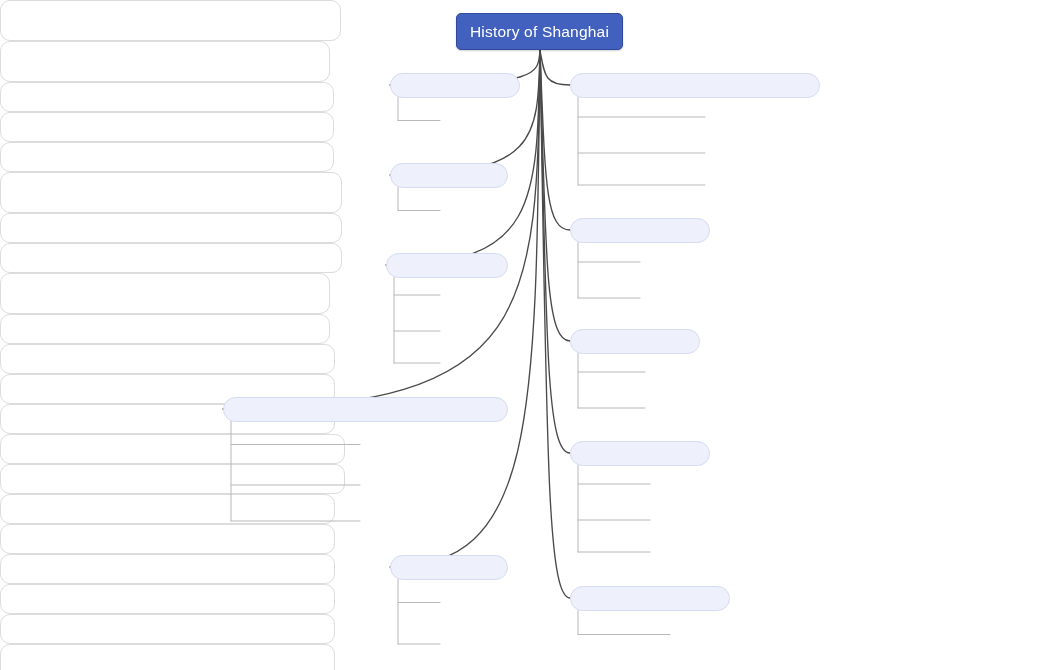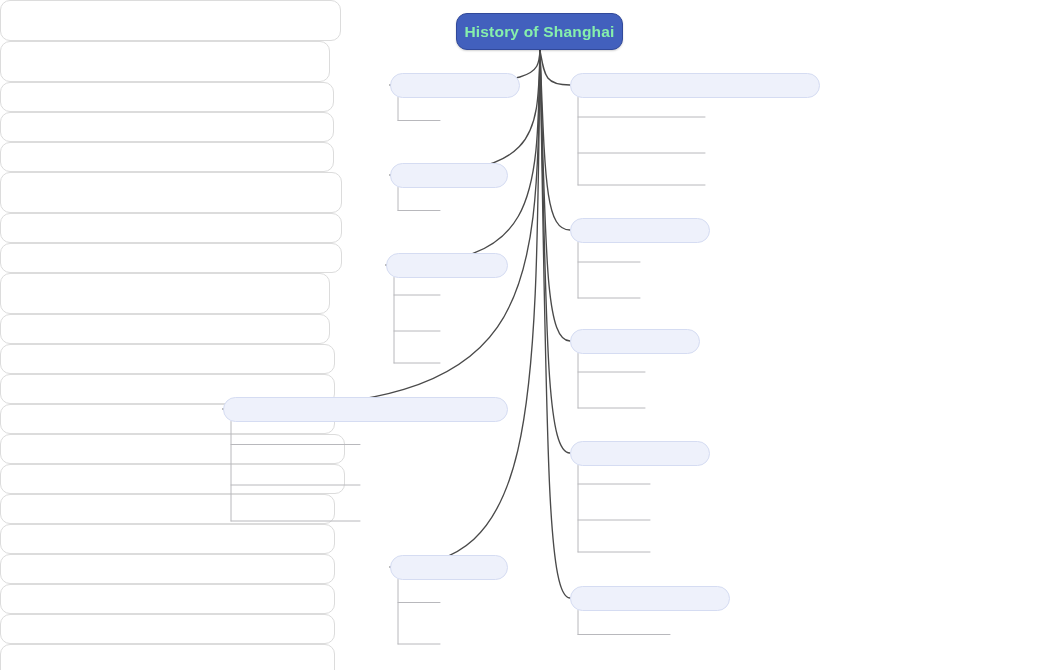--- a/index.html
+++ b/index.html
@@ -12,24 +12,24 @@
   }
   #canvas{position:absolute;left:0;top:0;width:1050px;height:670px;}
   #links{position:absolute;left:0;top:0;width:1050px;height:670px;pointer-events:none;}
 
   .node{position:absolute;box-sizing:border-box;}
 
   
   .root{
     background:#4260bd;
     border:1px solid #31499a;
-    border-radius:11px;
-    color:#86efac;
+    border-radius:5px;
+    color:#ffffff;
     font-size:15.5px;
-    font-weight:bold;
+    font-weight:normal;
     display:flex;align-items:center;justify-content:center;
     letter-spacing:.2px;
     box-shadow:0 1px 2px rgba(0,0,0,.18);
   }
 
   
   .branch{
     background:#eef1fb;
     border:1px solid #d5dcf2;
     border-radius:13px;

